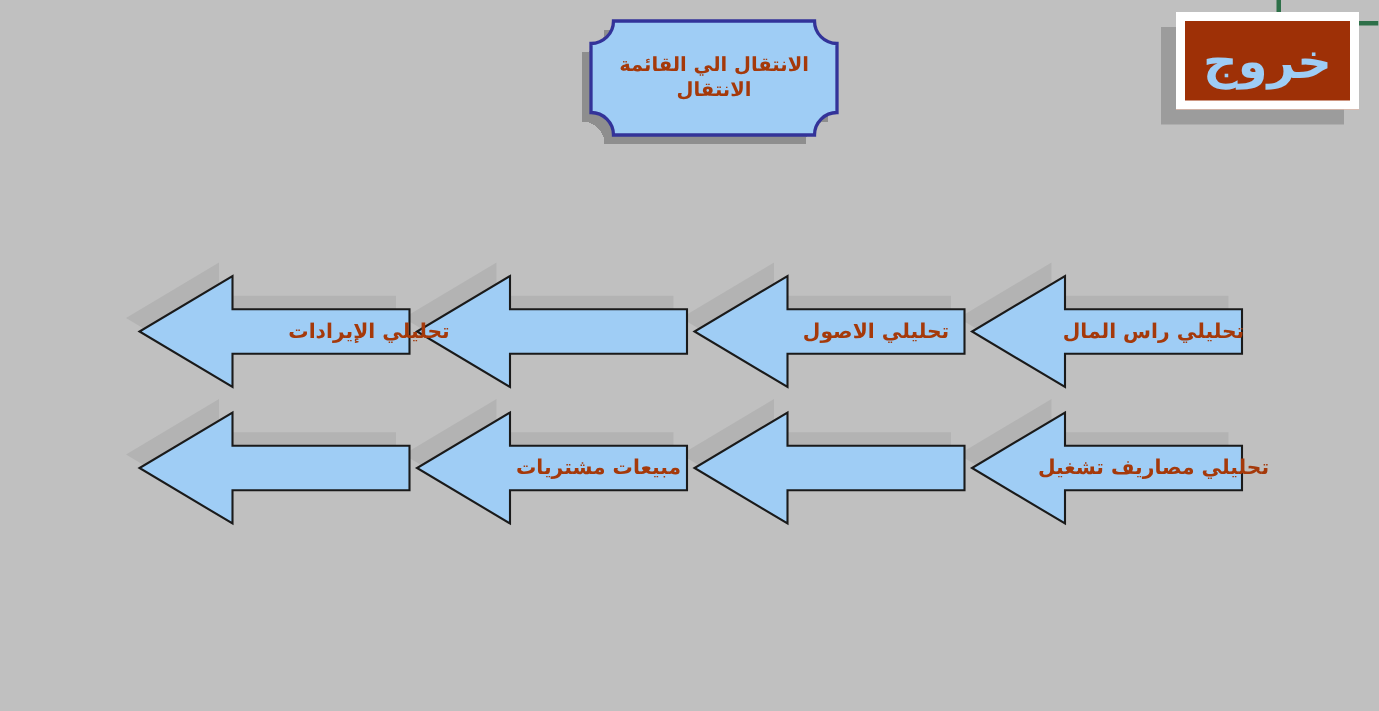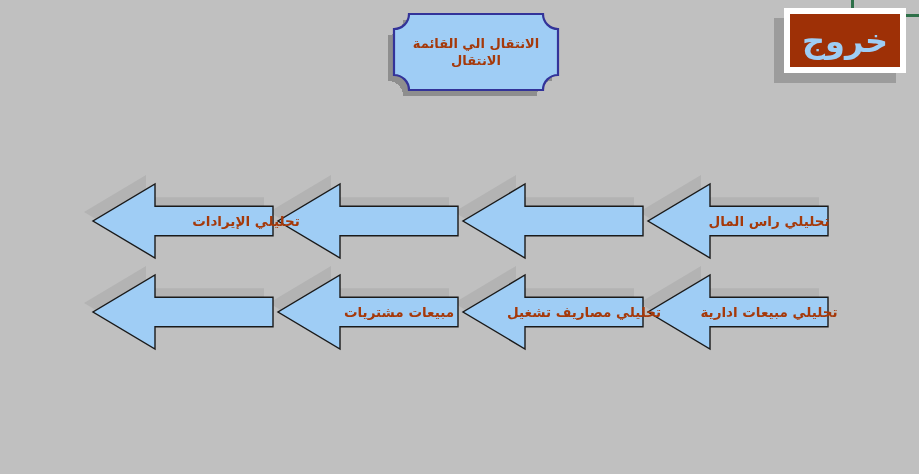--- a/index.html
+++ b/index.html
@@ -116,47 +116,47 @@
           <polygon points="180,22.2 62,22.2 62,0 0,37 62,74 62,51.8 180,51.8" fill="#b3b3b3" transform="translate(-9,-9)"></polygon>
           <polygon points="180,22.2 62,22.2 62,0 0,37 62,74 62,51.8 180,51.8" fill="#9fcdf5" stroke="#1a1a1a" stroke-width="1.4" stroke-linejoin="miter"></polygon>
         </svg>
         <div class="arrow-label" style="left: 62px; width: 118px;">تحليلي راس المال</div>
       </div>
       <div class="arrow-wrap" style="left: 463px; top: 184px; width: 180px; height: 74px;">
         <svg class="arrow-svg" width="194" height="88" viewBox="-10 -10 194 88" style="left: -10px; top: -10px;">
           <polygon points="180,22.2 62,22.2 62,0 0,37 62,74 62,51.8 180,51.8" fill="#b3b3b3" transform="translate(-9,-9)"></polygon>
           <polygon points="180,22.2 62,22.2 62,0 0,37 62,74 62,51.8 180,51.8" fill="#9fcdf5" stroke="#1a1a1a" stroke-width="1.4" stroke-linejoin="miter"></polygon>
         </svg>
+        <div class="arrow-label" style="left: 62px; width: 118px;">تحليلي الاصول</div>
       </div>
       <div class="arrow-wrap" style="left: 278px; top: 184px; width: 180px; height: 74px;">
         <svg class="arrow-svg" width="194" height="88" viewBox="-10 -10 194 88" style="left: -10px; top: -10px;">
           <polygon points="180,22.2 62,22.2 62,0 0,37 62,74 62,51.8 180,51.8" fill="#b3b3b3" transform="translate(-9,-9)"></polygon>
           <polygon points="180,22.2 62,22.2 62,0 0,37 62,74 62,51.8 180,51.8" fill="#9fcdf5" stroke="#1a1a1a" stroke-width="1.4" stroke-linejoin="miter"></polygon>
         </svg>
       </div>
       <div class="arrow-wrap" style="left: 93px; top: 184px; width: 180px; height: 74px;">
         <svg class="arrow-svg" width="194" height="88" viewBox="-10 -10 194 88" style="left: -10px; top: -10px;">
           <polygon points="180,22.2 62,22.2 62,0 0,37 62,74 62,51.8 180,51.8" fill="#b3b3b3" transform="translate(-9,-9)"></polygon>
           <polygon points="180,22.2 62,22.2 62,0 0,37 62,74 62,51.8 180,51.8" fill="#9fcdf5" stroke="#1a1a1a" stroke-width="1.4" stroke-linejoin="miter"></polygon>
         </svg>
         <div class="arrow-label" style="left: 62px; width: 118px; margin-left: 32px;">تحليلي الإيرادات</div>
       </div>
       <div class="arrow-wrap" style="left: 648px; top: 275px; width: 180px; height: 74px;">
         <svg class="arrow-svg" width="194" height="88" viewBox="-10 -10 194 88" style="left: -10px; top: -10px;">
           <polygon points="180,22.2 62,22.2 62,0 0,37 62,74 62,51.8 180,51.8" fill="#b3b3b3" transform="translate(-9,-9)"></polygon>
           <polygon points="180,22.2 62,22.2 62,0 0,37 62,74 62,51.8 180,51.8" fill="#9fcdf5" stroke="#1a1a1a" stroke-width="1.4" stroke-linejoin="miter"></polygon>
         </svg>
-        <div class="arrow-label" style="left: 62px; width: 118px;">تحليلي مبيعات ادارية</div>
+        <div class="arrow-label" style="left: 62px; width: 118px;">تحليلي مصاريف تشغيل</div>
       </div>
       <div class="arrow-wrap" style="left: 463px; top: 275px; width: 180px; height: 74px;">
         <svg class="arrow-svg" width="194" height="88" viewBox="-10 -10 194 88" style="left: -10px; top: -10px;">
           <polygon points="180,22.2 62,22.2 62,0 0,37 62,74 62,51.8 180,51.8" fill="#b3b3b3" transform="translate(-9,-9)"></polygon>
           <polygon points="180,22.2 62,22.2 62,0 0,37 62,74 62,51.8 180,51.8" fill="#9fcdf5" stroke="#1a1a1a" stroke-width="1.4" stroke-linejoin="miter"></polygon>
         </svg>
-        <div class="arrow-label" style="left: 62px; width: 118px;">تحليلي مصاريف تشغيل</div>
       </div>
       <div class="arrow-wrap" style="left: 278px; top: 275px; width: 180px; height: 74px;">
         <svg class="arrow-svg" width="194" height="88" viewBox="-10 -10 194 88" style="left: -10px; top: -10px;">
           <polygon points="180,22.2 62,22.2 62,0 0,37 62,74 62,51.8 180,51.8" fill="#b3b3b3" transform="translate(-9,-9)"></polygon>
           <polygon points="180,22.2 62,22.2 62,0 0,37 62,74 62,51.8 180,51.8" fill="#9fcdf5" stroke="#1a1a1a" stroke-width="1.4" stroke-linejoin="miter"></polygon>
         </svg>
         <div class="arrow-label" style="left: 62px; width: 118px;">مبيعات مشتريات</div>
       </div>
       <div class="arrow-wrap" style="left: 93px; top: 275px; width: 180px; height: 74px;">
         <svg class="arrow-svg" width="194" height="88" viewBox="-10 -10 194 88" style="left: -10px; top: -10px;">

